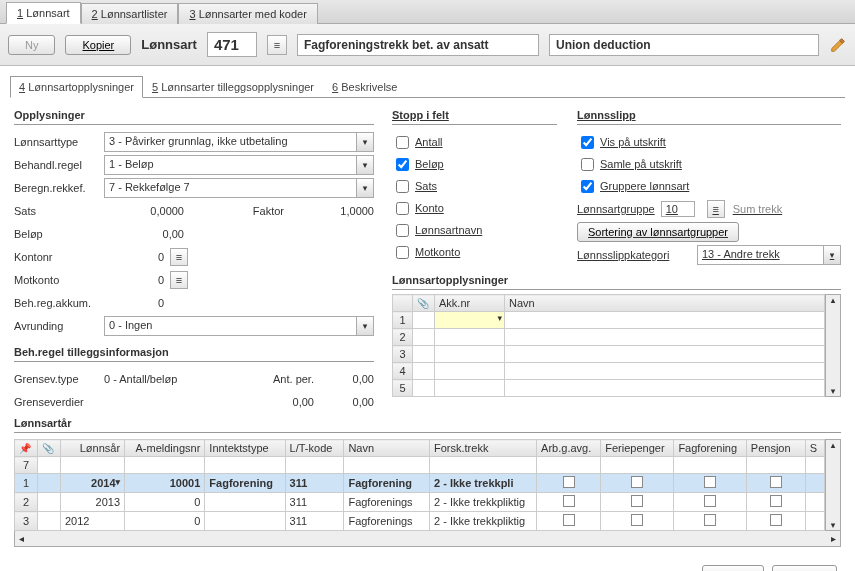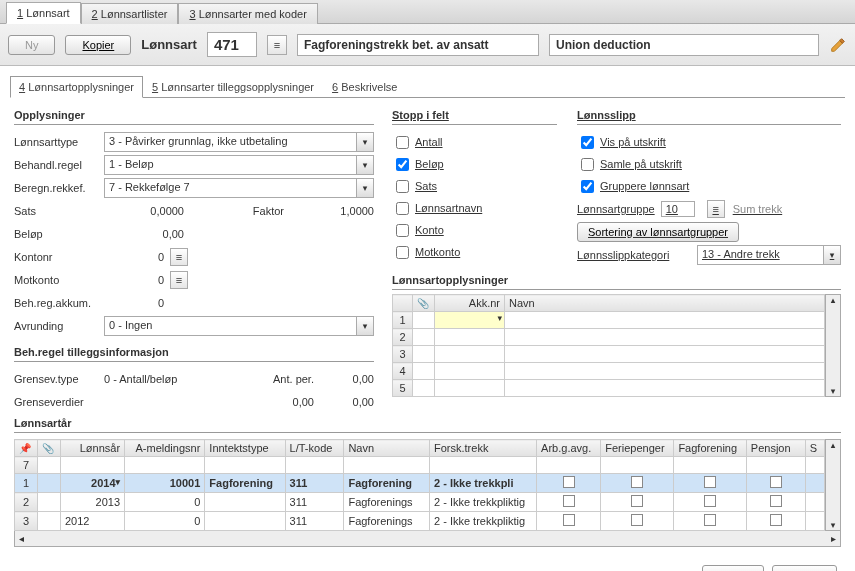--- a/index.html
+++ b/index.html
@@ -330,25 +330,25 @@
         <label class="checkrow">
             <input type="checkbox" checked="" style="">
             <span>Beløp</span>
           </label>
         <label class="checkrow">
             <input type="checkbox" style="">
             <span>Sats</span>
           </label>
         <label class="checkrow">
             <input type="checkbox" style="">
+            <span>Konto</span>
+          </label>
+        <label class="checkrow">
+            <input type="checkbox" style="">
             <span>Lønnsartnavn</span>
-          </label>
-        <label class="checkrow">
-            <input type="checkbox" style="">
-            <span>Konto</span>
           </label>
         <label class="checkrow">
             <input type="checkbox" style="">
             <span>Motkonto</span>
           </label>
       </div>
 
       <div class="lonnsslipp" style="flex:1.6">
         <div class="section-title">Lønnsslipp</div>
         <label class="checkrow">
@@ -384,21 +384,21 @@
       </div>
     </div>
 
     <div style="font-weight:bold;border-bottom:1px solid #999;padding:3px 0;margin:4px 0 4px 0">Lønnsartopplysninger</div>
     <div class="akk-wrap">
       <table class="table">
         <tbody>
             <tr>
           <th class="rownum"></th>
           <th style="width:22px;text-align:center"><span class="attach-icon"></span></th>
-          <th style="width:70px;text-align:right">Akk.nr</th>
+          <th style="width:70px;text-align:left">Akk.nr</th>
           <th>Navn</th>
         </tr>
         <tr>
               <td class="rownum">1</td>
               <td></td>
               <td class="akk-cell-edit" style="position:relative">
                 <span style="position:absolute;right:2px;top:1px;font-size:9px">▾</span>
               </td>
               <td></td>
             </tr>

